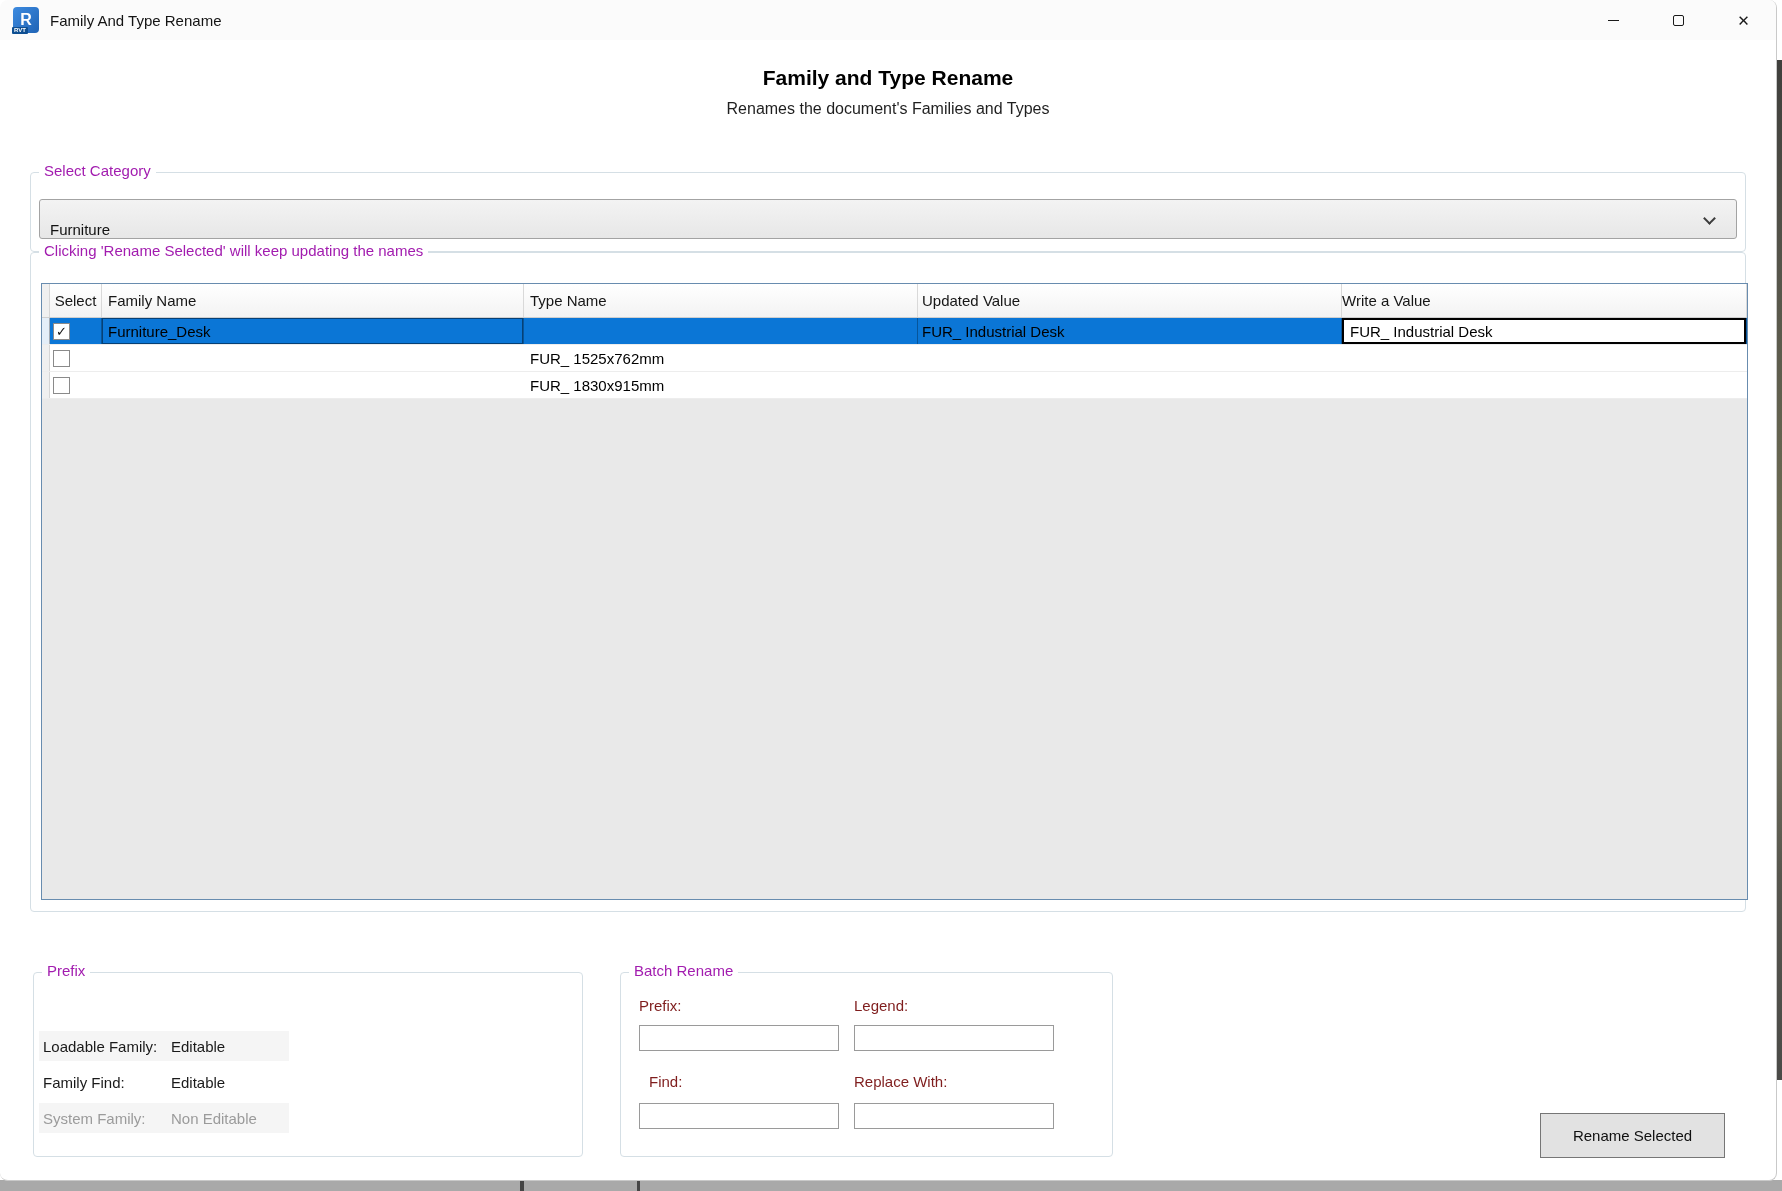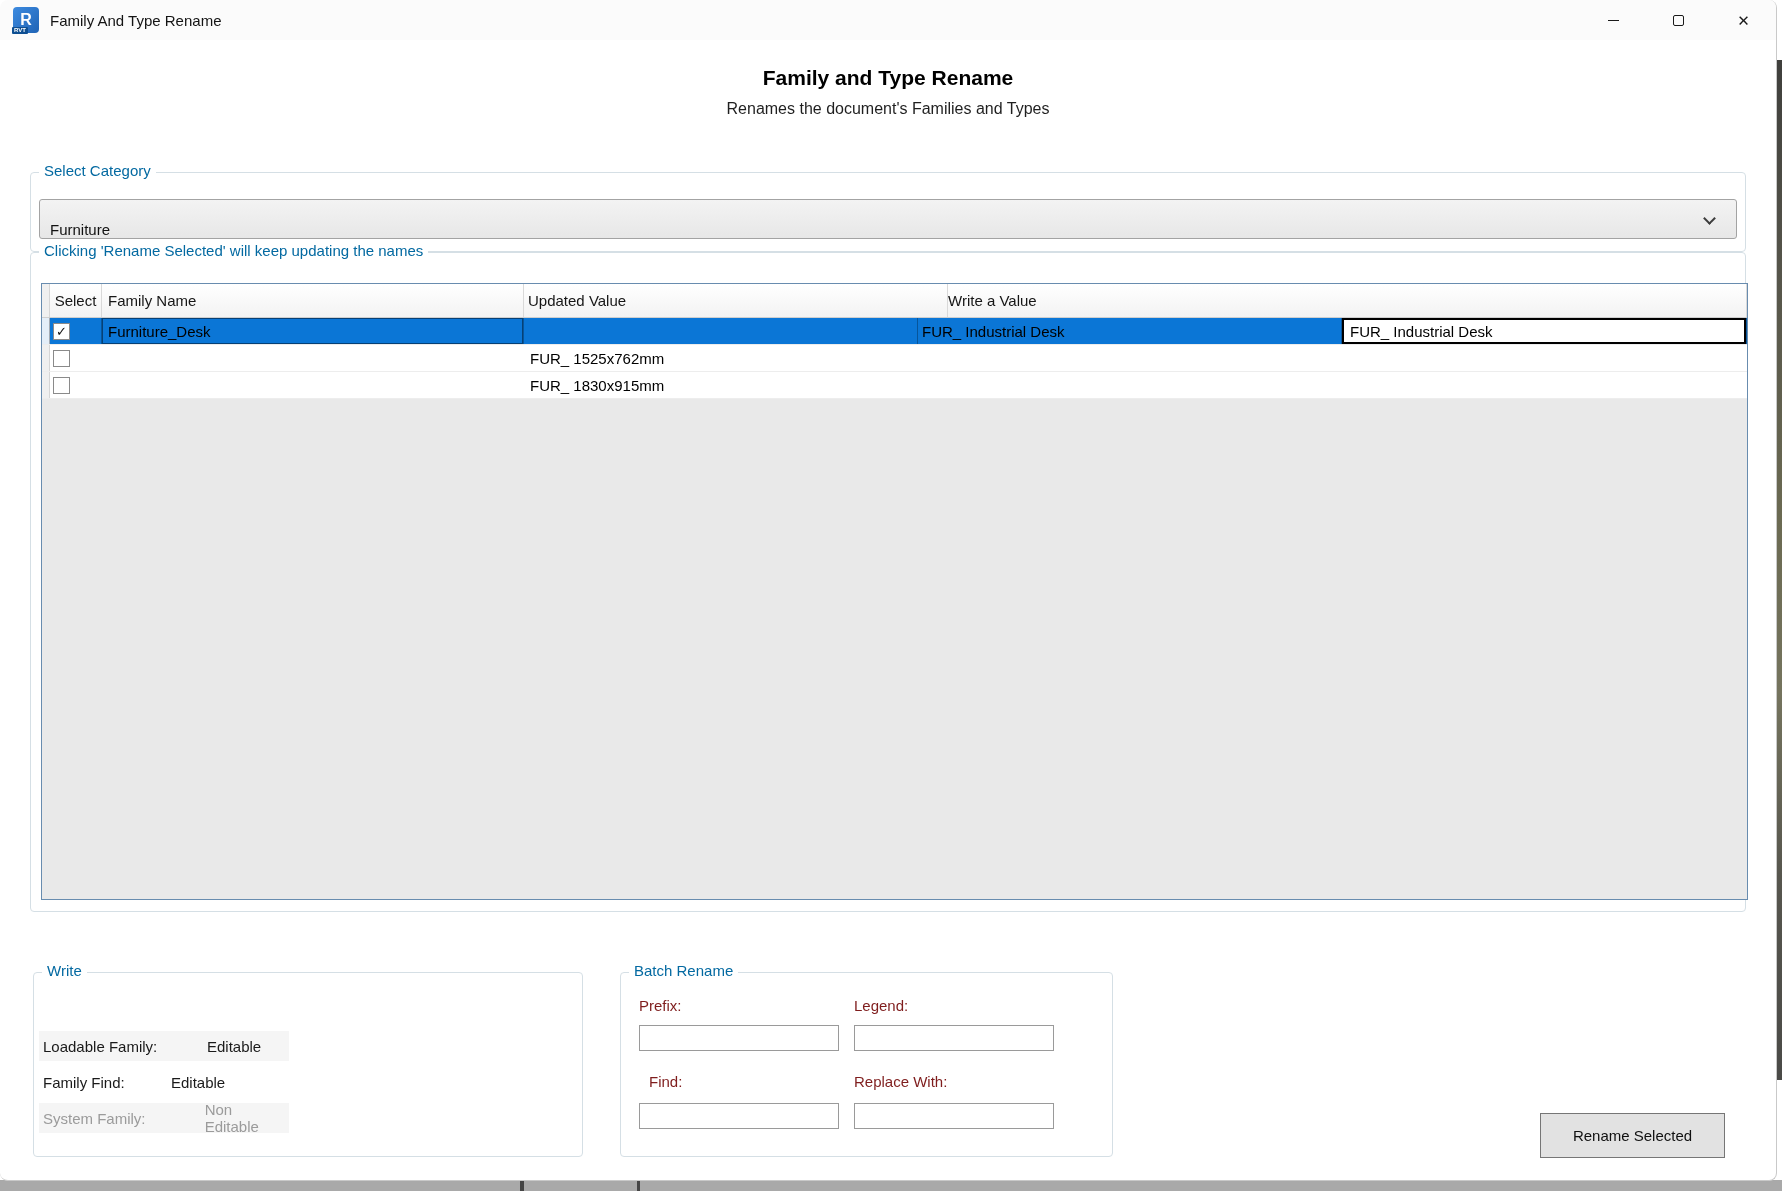--- a/index.html
+++ b/index.html
@@ -29,21 +29,21 @@
   .glyph-min { width:11px; height:0; border-top:1.4px solid #1a1a1a; }
   .glyph-max { width:11px; height:11px; border:1.4px solid #1a1a1a; border-radius:2px; }
   .glyph-close { font-size:15px; color:#1a1a1a; line-height:1; }
 
   
   .page-title { position:absolute; left:0; top:66px; width:1776px; text-align:center; font-size:21px; font-weight:bold; color:#000; }
   .page-subtitle { position:absolute; left:0; top:100px; width:1776px; text-align:center; font-size:16px; color:#1f1f1f; }
 
   
   .groupbox { position:absolute; border:1px solid #d5dfe5; border-radius:4px; }
-  .groupbox > .gb-label { position:absolute; top:-11px; left:8px; background:#ffffff; padding:0 5px; font-size:15px; color:#0369a1; white-space:nowrap; }
+  .groupbox > .gb-label { position:absolute; top:-11px; left:8px; background:#ffffff; padding:0 5px; font-size:15px; color:#a21caf; white-space:nowrap; }
 
   .gb-category { left:30px; top:172px; width:1716px; height:80px; }
   .combobox { position:absolute; left:8px; top:26px; width:1698px; height:40px;
               background:linear-gradient(180deg,#f3f3f3,#e7e7e7); border:1px solid #a3a3a3; border-radius:3px;
               display:flex; align-items:flex-end; font-size:15px; color:#111; padding-left:10px; }
   .combo-chevron { position:absolute; right:22px; top:14px; width:9px; height:9px;
                    border-right:2px solid #3c3c3c; border-bottom:2px solid #3c3c3c; transform:rotate(45deg); }
 
   .gb-grid { left:30px; top:252px; width:1716px; height:660px; }
 
@@ -71,21 +71,21 @@
   .checkbox { width:17px; height:17px; background:#ffffff; border:1px solid #8a8a8a; margin-left:3px;
               display:flex; align-items:center; justify-content:center; font-size:13px; font-weight:bold; color:#111; line-height:1; }
 
   .write-input { width:100%; height:100%; border:2px solid #000; background:#fff; font-size:15px;
                  font-family:"Liberation Sans","DejaVu Sans",sans-serif; padding-left:6px; outline:none; }
 
   
   .gb-legend { left:33px; top:972px; width:550px; height:185px; }
   .legend-row { position:absolute; left:5px; width:250px; height:30px; display:flex; align-items:center; padding-left:4px; font-size:15px; }
   .legend-row .lg-label { display:inline-block; width:128px; }
-  .lg-shaded { background:#f5f5f5;gap:36px; }
+  .lg-shaded { background:#f5f5f5; }
   .lg-muted { color:#9b9b9b; }
 
   
   .gb-batch { left:620px; top:972px; width:493px; height:185px; }
   .bt-label { position:absolute; font-size:15px; color:#7f1d1d; }
   .bt-input { position:absolute; width:200px; height:26px; border:1px solid #9a9a9a; background:#fff;
               font-size:14px; font-family:"Liberation Sans","DejaVu Sans",sans-serif; padding:0 5px; outline:none; }
 
   
   .btn-rename { position:absolute; left:1540px; top:1113px; width:185px; height:45px;
@@ -135,20 +135,21 @@
 
   <div class="groupbox gb-grid">
     <span class="gb-label">Clicking 'Rename Selected' will keep updating the names</span>
 
     <div class="datagrid">
 
       <div class="dg-header">
         <div class="dg-h-cell c-rowhead"></div>
         <div class="dg-h-cell c-select">Select</div>
         <div class="dg-h-cell c-family">Family Name</div>
+        <div class="dg-h-cell c-type">Type Name</div>
         <div class="dg-h-cell c-updated">Updated Value</div>
         <div class="dg-h-cell c-write">Write a Value</div>
       </div>
 
       <div class="dg-row row-selected">
         <div class="dg-cell c-rowhead"></div>
         <div class="dg-cell c-select">
           <span class="checkbox">✓</span>
         </div>
         <div class="dg-cell c-family">Furniture_Desk</div>
@@ -178,21 +179,21 @@
         </div>
         <div class="dg-cell c-family"></div>
         <div class="dg-cell c-type">FUR_ 1830x915mm</div>
         <div class="dg-cell c-updated"></div>
         <div class="dg-cell c-write"></div>
       </div>
     </div>
   </div>
 
   <div class="groupbox gb-legend">
-    <span class="gb-label">Write</span>
+    <span class="gb-label">Prefix</span>
     <div class="legend-row lg-shaded" style="top:58px;">
       <span class="lg-label">Loadable Family:</span>
       <span>Editable</span>
     </div>
     <div class="legend-row" style="top:94px;">
       <span class="lg-label">Family Find:</span>
       <span>Editable</span>
     </div>
     <div class="legend-row lg-shaded lg-muted" style="top:130px;">
       <span class="lg-label">System Family:</span>

